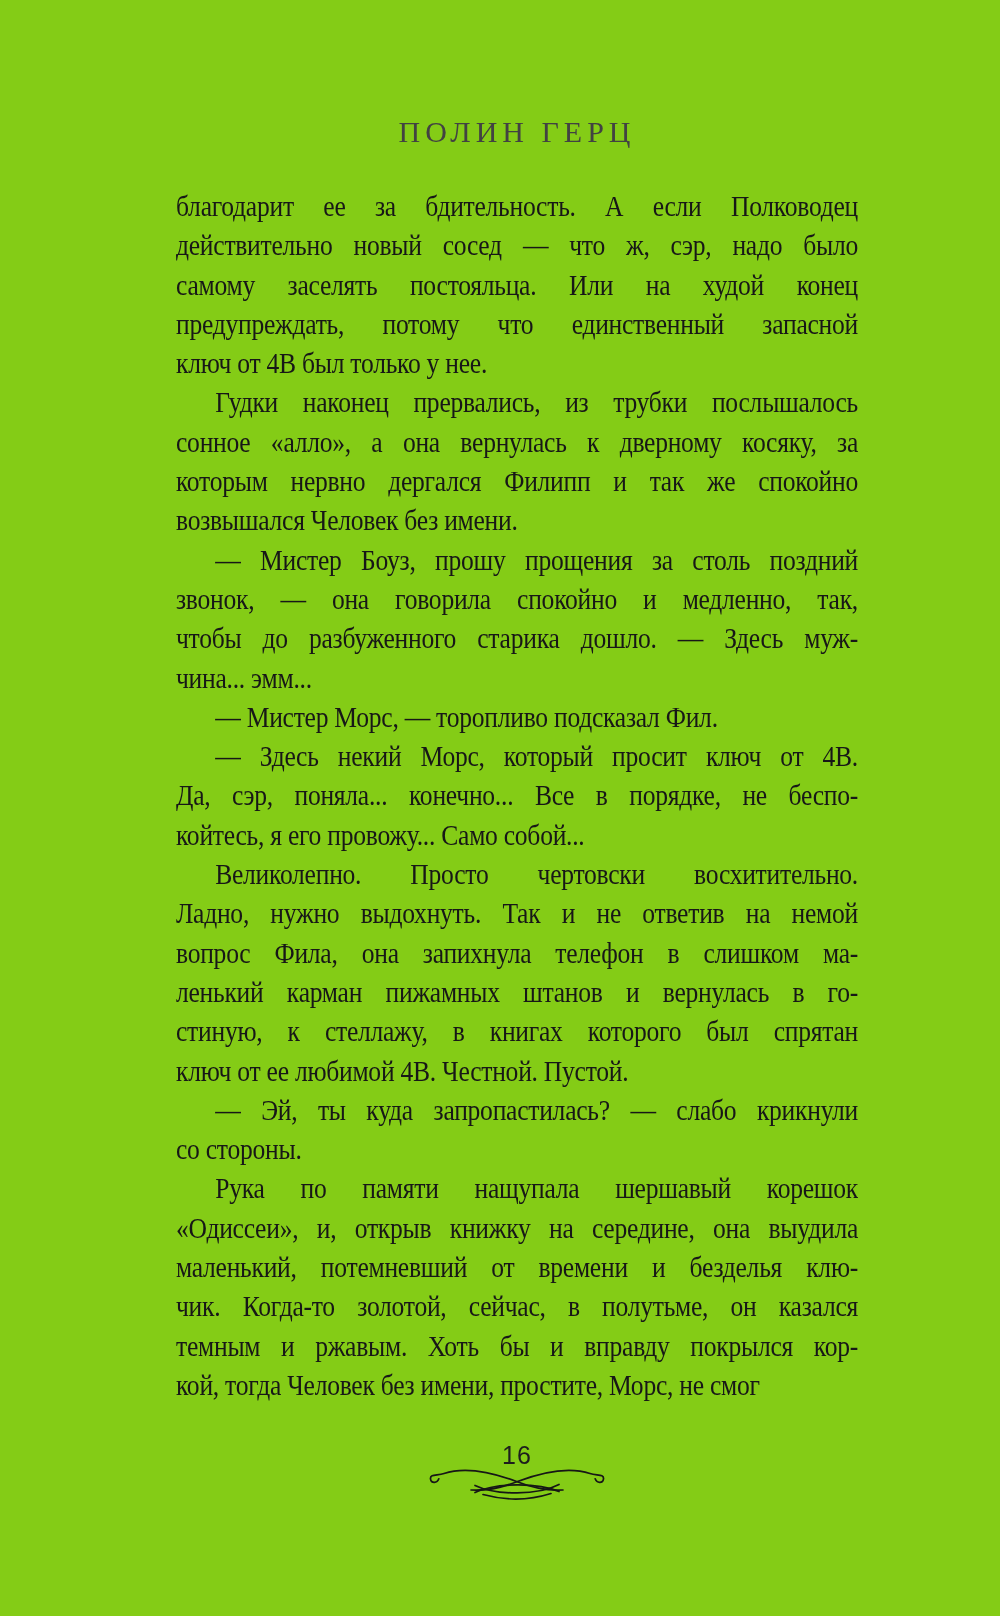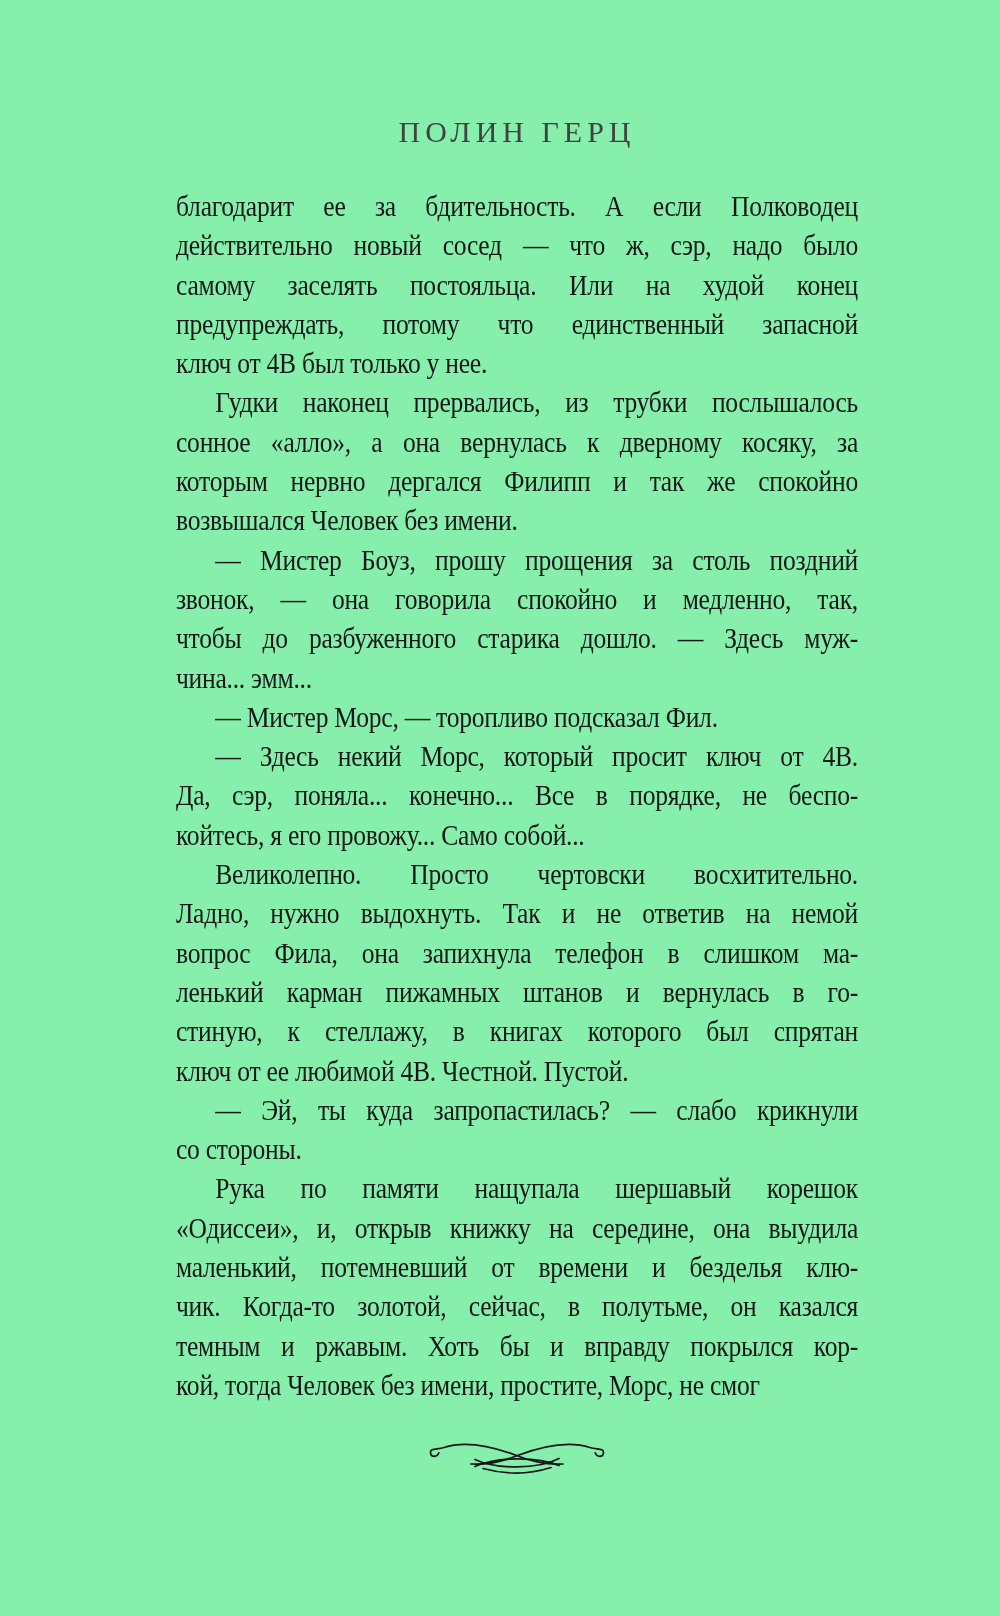--- a/index.html
+++ b/index.html
@@ -1,20 +1,20 @@
 <!DOCTYPE html>
 <html lang="ru"><head>
 <meta charset="utf-8">
 <style>
   html,body{margin:0;padding:0;background:#ffffff;}
   .page{
     position:relative;
     width:1000px;
     height:1616px;
-    background:#86efac;
+    background:#84cc16;
     overflow:hidden;
     font-family:"Liberation Serif","DejaVu Serif",serif;
     color:#171717;
   }
   .running-head{
     position:absolute;
     left:176px;
     top:116px;
     width:682px;
     text-align:center;
@@ -115,20 +115,21 @@
         <div class="line indent">Рука по памяти нащупала шершавый корешок</div>
         <div class="line">«Одиссеи», и, открыв книжку на середине, она выудила</div>
         <div class="line">маленький, потемневший от времени и безделья клю-</div>
         <div class="line">чик. Когда-то золотой, сейчас, в полутьме, он казался</div>
         <div class="line">темным и ржавым. Хоть бы и вправду покрылся кор-</div>
         <div class="line last">кой, тогда Человек без имени, простите, Морс, не смог</div>
       </div>
     </div>
 
   <div class="footer">
+    <div class="page-number">16</div>
     <svg class="flourish" width="202" height="36" viewBox="0 0 202 36" fill="none" xmlns="http://www.w3.org/2000/svg">
       <g stroke="#161616" stroke-width="1.7" stroke-linecap="round" fill="none">
 
         <path d="M147 26 C127 27.2 110.5 21.5 100.5 17.5 C76 8.2 50 2.2 28 9.5 C21 11.8 14 10 14.5 14.8 C15 19.4 21.2 19.6 22.8 14.8"></path>
 
         <path d="M55 26 C75 27.2 91.5 21.5 101.5 17.5 C126 8.2 152 2.2 174 9.5 C181 11.8 188 10 187.5 14.8 C187 19.4 180.8 19.6 179.2 14.8"></path>
 
         <path d="M59 21.5 C80 31.5 122 31.5 143 20.5"></path>
         <path d="M59 28.5 C80 18.5 122 18.5 143 27.5"></path>
         <path d="M67 30.5 C89 36.5 113 36.5 135 29.5"></path>

